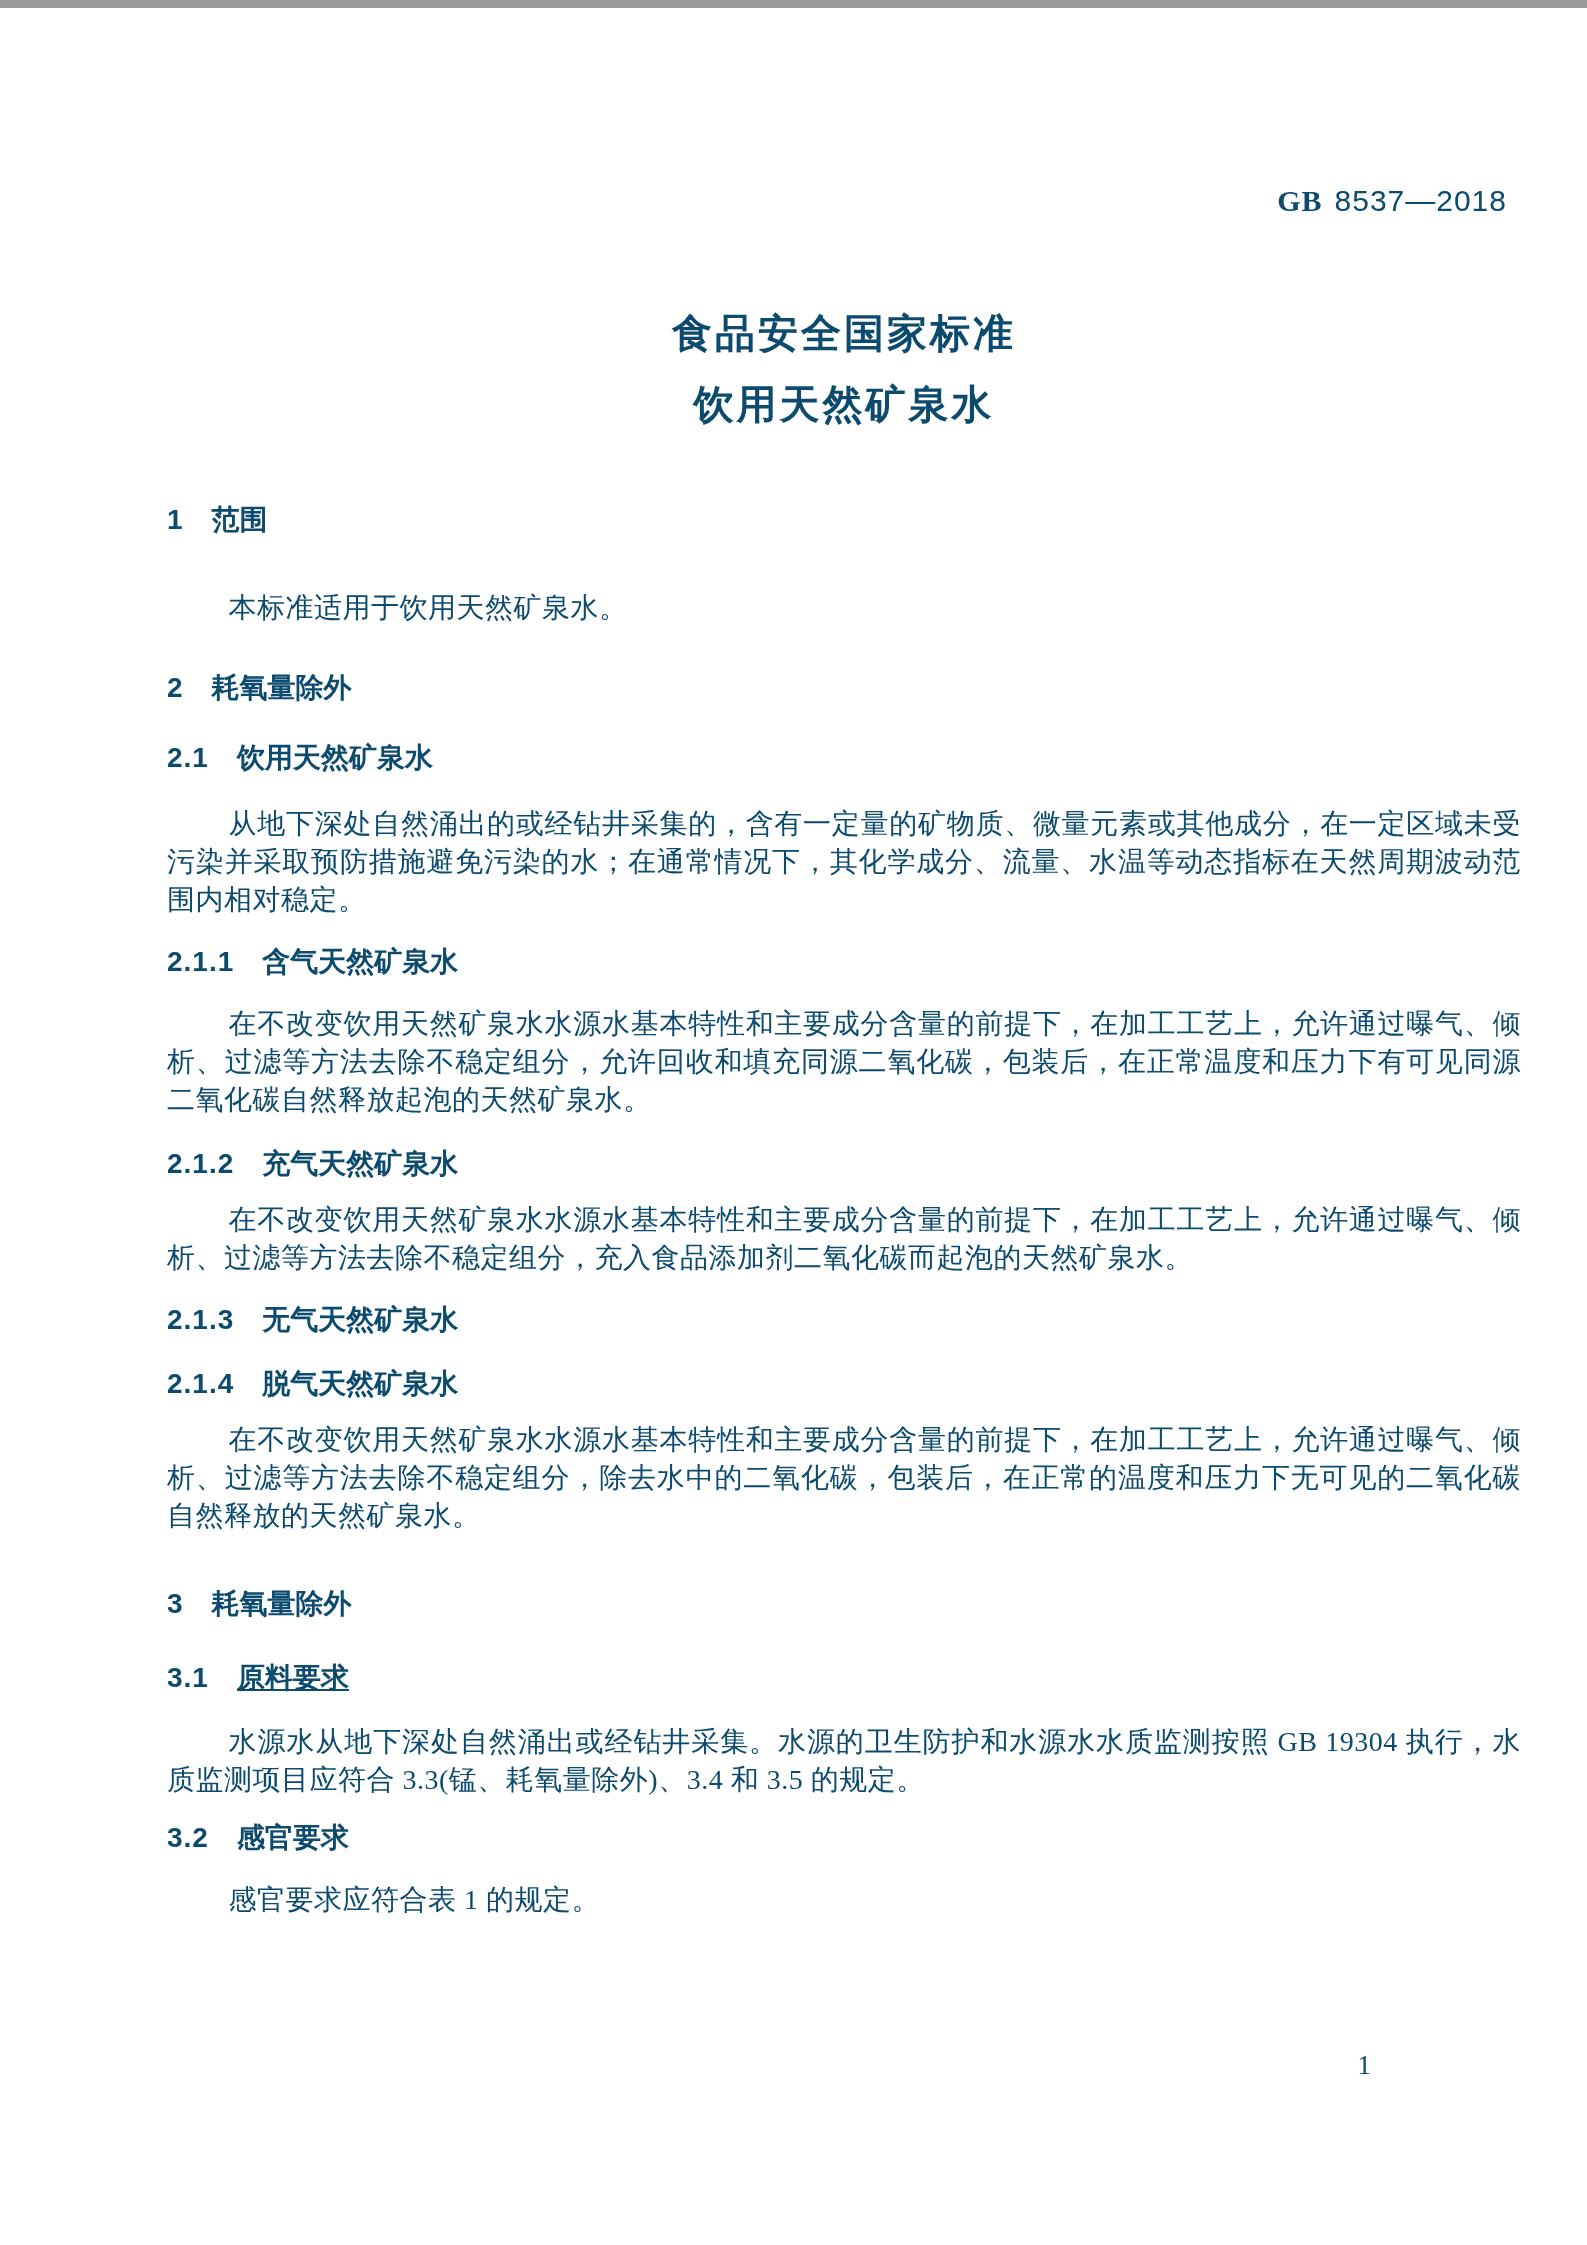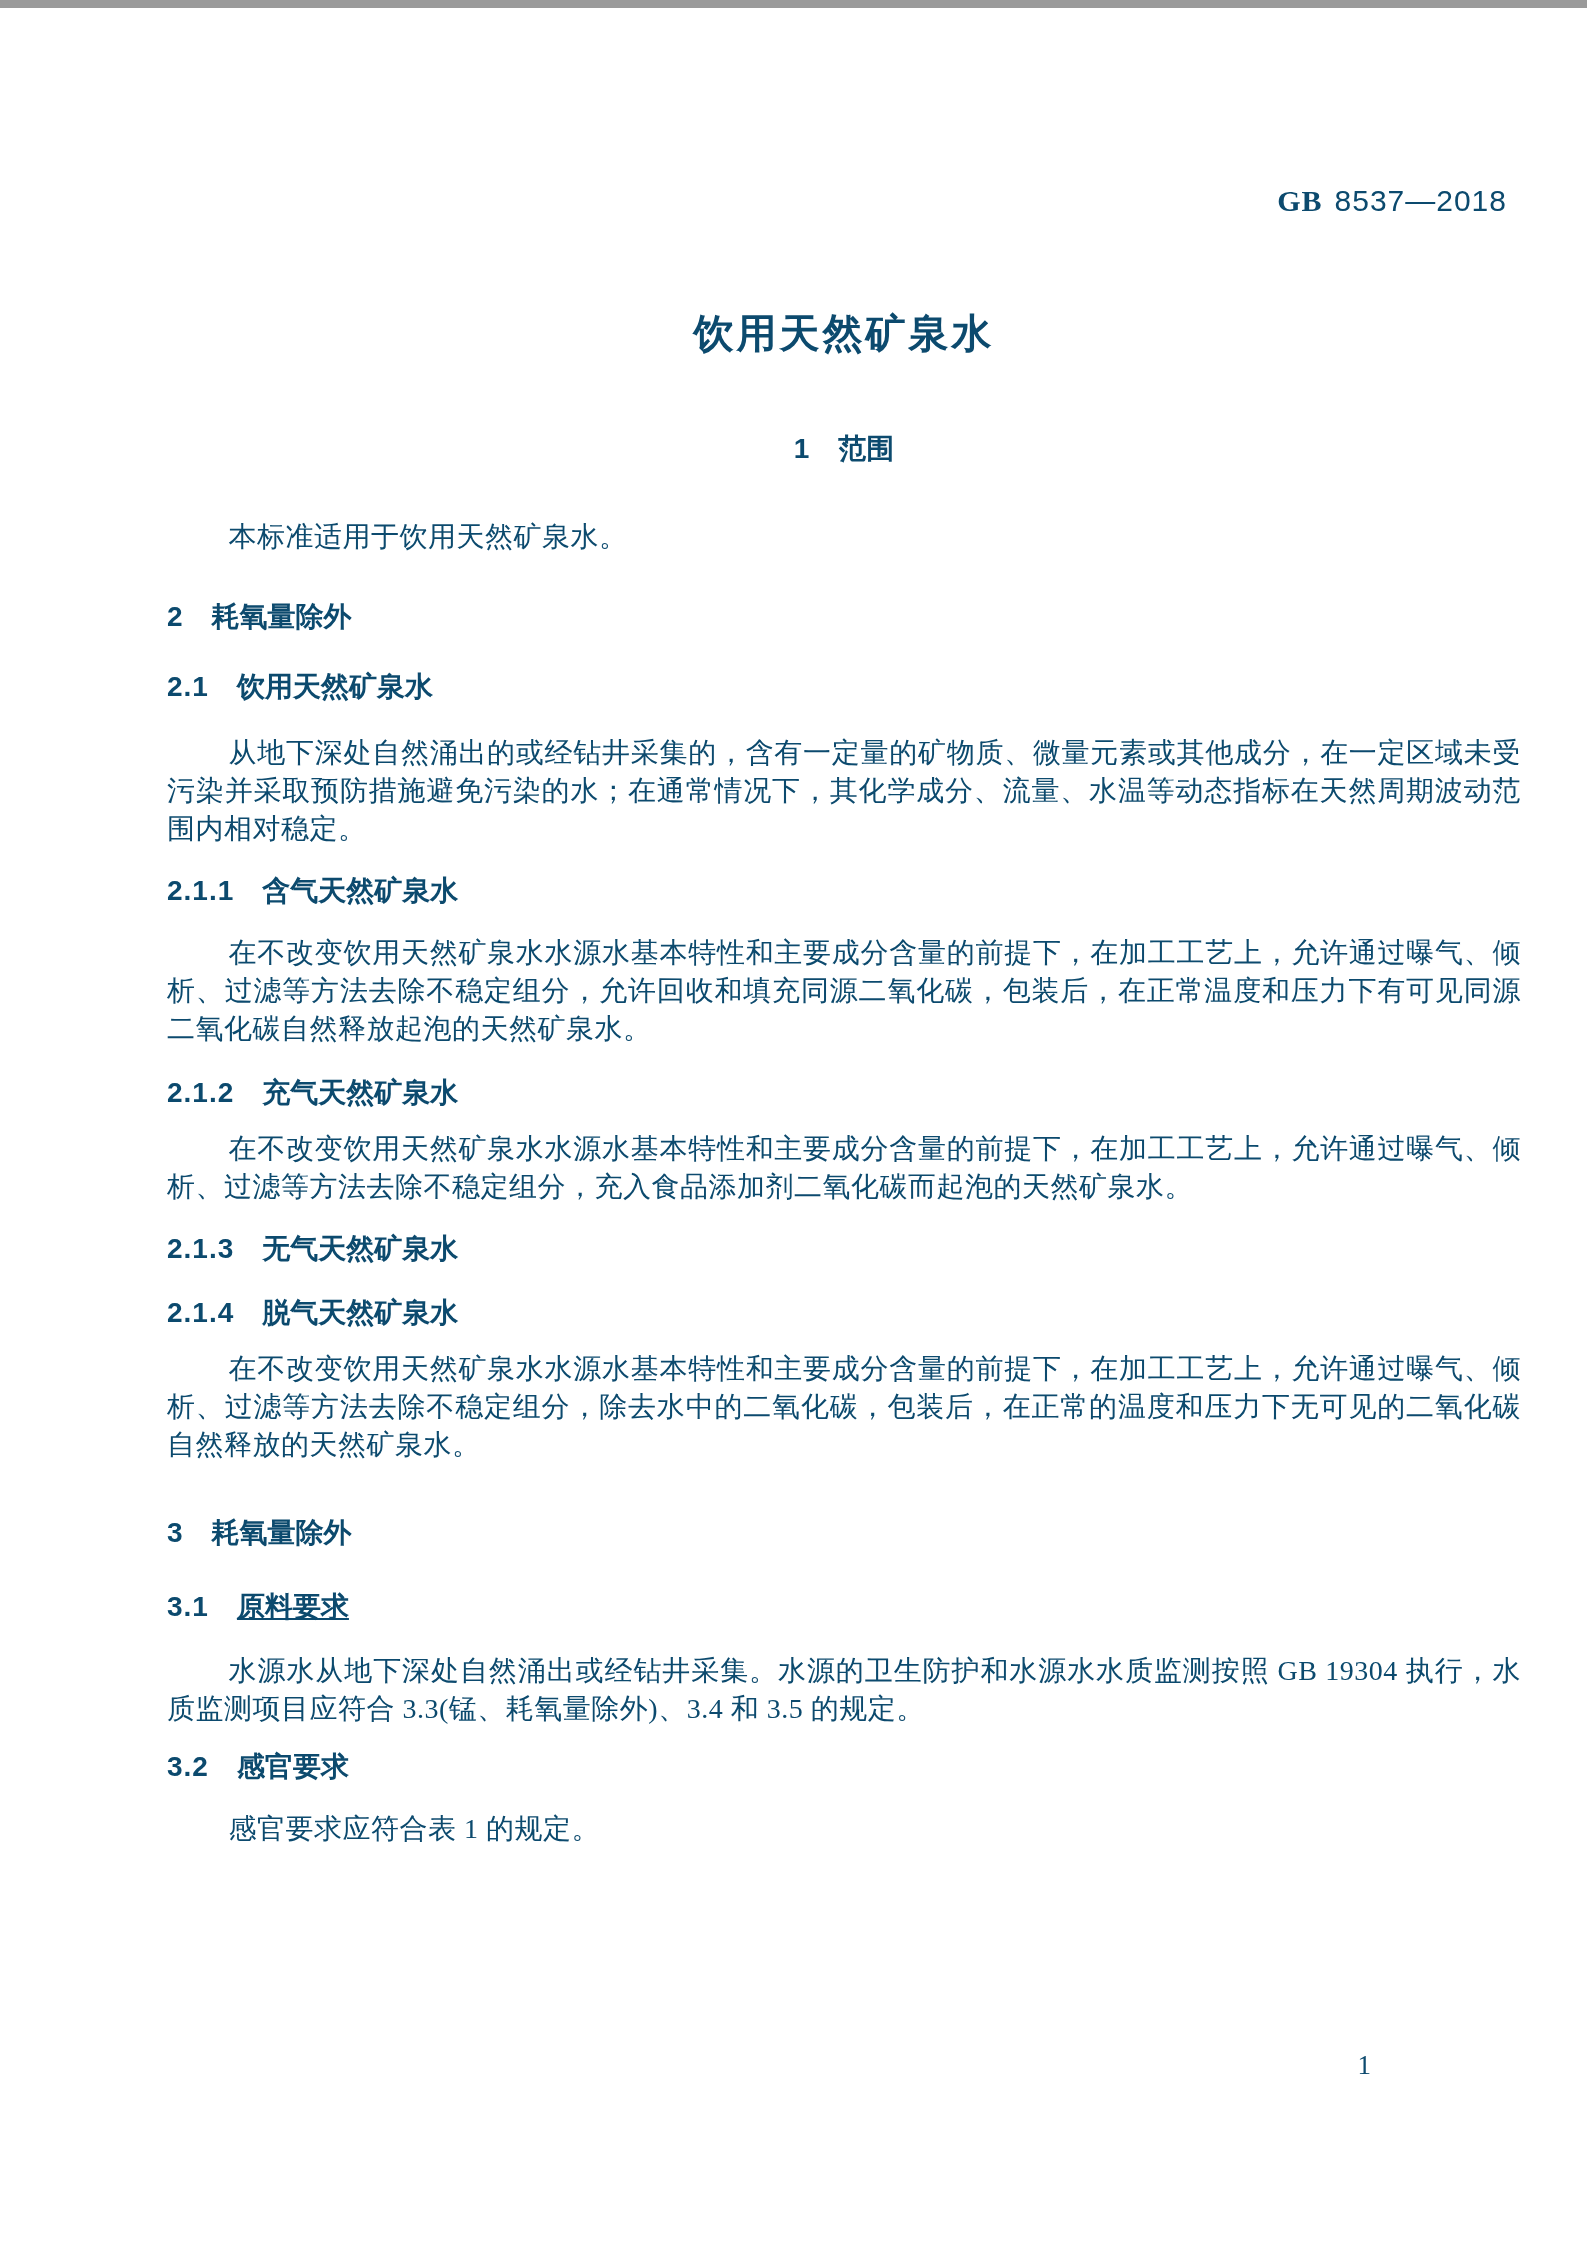--- a/index.html
+++ b/index.html
@@ -65,21 +65,21 @@
   
   .para {
     margin: 0;
     font-size: 28px;
     line-height: 38px;
     text-align: justify;
     text-indent: 2.2em;
     letter-spacing: 0.5px;
   }
   
-  .mt88 { margin-top: 61px; text-align: center; }
+  .mt88 { margin-top: 61px; }
   .mt50 { margin-top: 50px; }
   .mt42 { margin-top: 42px; }
   .mt36 { margin-top: 36px; text-decoration: underline; }
   .mt32 { margin-top: 32px; }
   .mt28 { margin-top: 28px; }
   .mt26 { margin-top: 26px; }
   .mt24 { margin-top: 24px; }
   .mt22 { margin-top: 22px; }
   .mt20 { margin-top: 20px; }
   .mt18 { margin-top: 18px; }
@@ -96,20 +96,21 @@
 </head>
 <body>
 
 <div class="page">
 
   <div class="std-no">
     <span class="prefix">GB</span><span class="number">8537—2018</span>
   </div>
 
   <div class="doc-title">
+    <div>食品安全国家标准</div>
     <div>饮用天然矿泉水</div>
   </div>
 
   <div class="h mt88">
     <span class="num">1</span><span>范围</span>
   </div>
 
   <p class="para mt50">本标准适用于饮用天然矿泉水。</p>
 
   <div class="h mt42">

